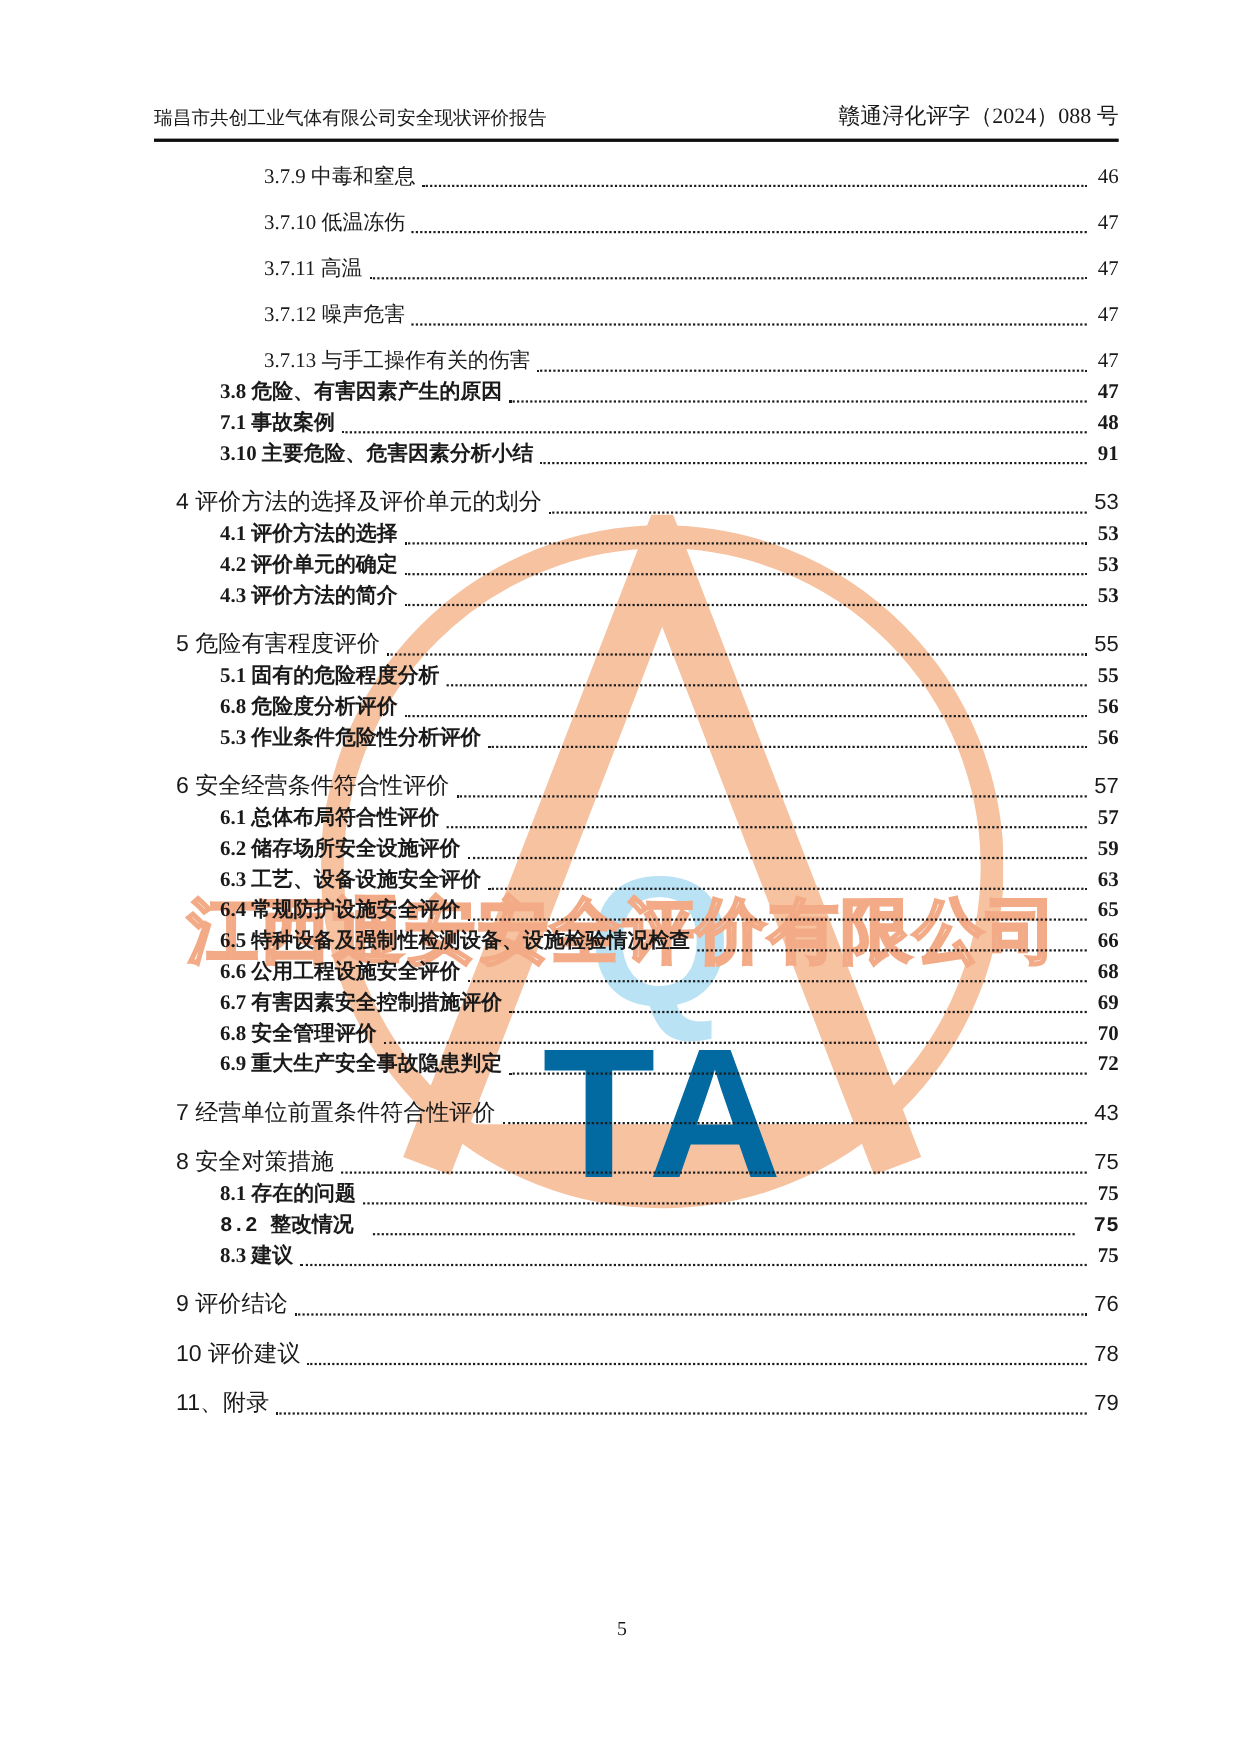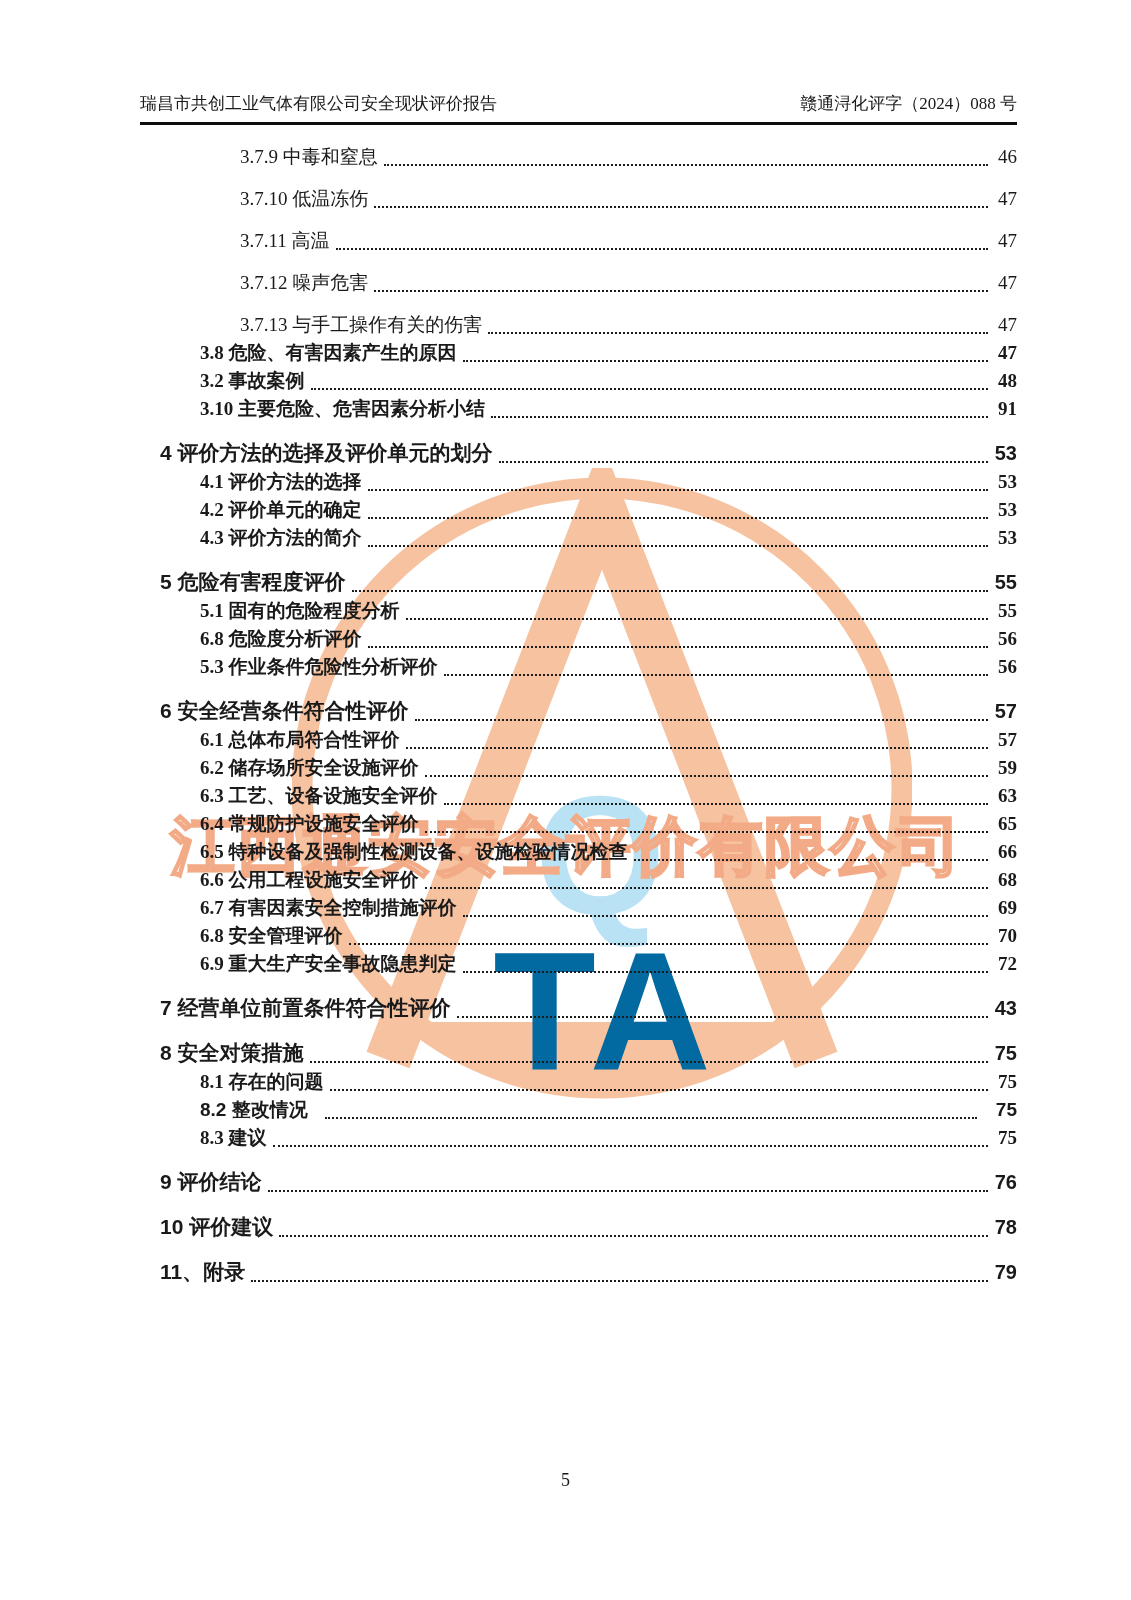--- a/index.html
+++ b/index.html
@@ -27,39 +27,39 @@
     font-size:64px;line-height:80px;letter-spacing:2px;
     color:transparent;-webkit-text-stroke:2.5px #f2ab86;
     white-space:nowrap;
   }
   
   .content{position:absolute;left:140px;top:92px;width:877px;z-index:1;}
   .hdr{
     display:flex;justify-content:space-between;align-items:flex-end;
     font-size:17px;padding-bottom:7px;border-bottom:3px solid #0d0d0d;
   }
-  .hdr-right{font-size:17px;}
+  .hdr-right{font-size:20px;}
   .toc{margin-top:18px;}
   .toc-row{display:flex;align-items:baseline;height:28px;line-height:28px;font-size:19px;}
   .toc-row .dots{
     flex:1;border-bottom:2px dotted #1c1c1c;
     margin:0 3px 5px 6px;align-self:flex-end;min-width:20px;
   }
   .toc-row .pg{text-align:right;min-width:26px;white-space:nowrap;}
   
   .lv1{padding-left:20px;}
   .lv2{padding-left:60px;}
   .lv3{padding-left:100px;margin-top:14px;}
   
   .st-song{font-family:"Liberation Serif","DejaVu Serif",serif;font-weight:400;}
   .st-kai{font-family:"Liberation Serif","DejaVu Serif",serif;font-weight:700;}
   .st-kai .pg{font-weight:700;}
-  .st-kai-bold{font-family:Liberation Sans, sans-serif;font-weight:700;gap:11px;}
+  .st-kai-bold{font-family:Liberation Mono, monospace;font-weight:700;gap:11px;}
   .st-h1{
-    font-family:"Liberation Sans","DejaVu Sans",sans-serif;font-weight:700;
+    font-family:"Liberation Sans","DejaVu Sans",sans-serif;font-weight:400;
     font-size:21px;margin-top:15px;height:30px;line-height:30px;
   }
   .st-h1 .pg{font-size:20px;}
   .footer{
     position:absolute;left:0;width:1131px;top:1470px;text-align:center;
     font-size:18px;z-index:1;
   }
 </style>
 </head>
 <body>
@@ -108,21 +108,21 @@
     <span class="lbl">3.7.13 与手工操作有关的伤害</span>
     <span class="dots"></span>
     <span class="pg">47</span>
   </div>
         <div class="toc-row lv2 st-kai">
     <span class="lbl">3.8 危险、有害因素产生的原因</span>
     <span class="dots"></span>
     <span class="pg">47</span>
   </div>
         <div class="toc-row lv2 st-kai">
-    <span class="lbl">3.2 事故案例</span>
+    <span class="lbl">7.1 事故案例</span>
     <span class="dots"></span>
     <span class="pg">48</span>
   </div>
         <div class="toc-row lv2 st-kai">
     <span class="lbl">3.10 主要危险、危害因素分析小结</span>
     <span class="dots"></span>
     <span class="pg">91</span>
   </div>
         <div class="toc-row lv1 st-h1">
     <span class="lbl">4 评价方法的选择及评价单元的划分</span>

